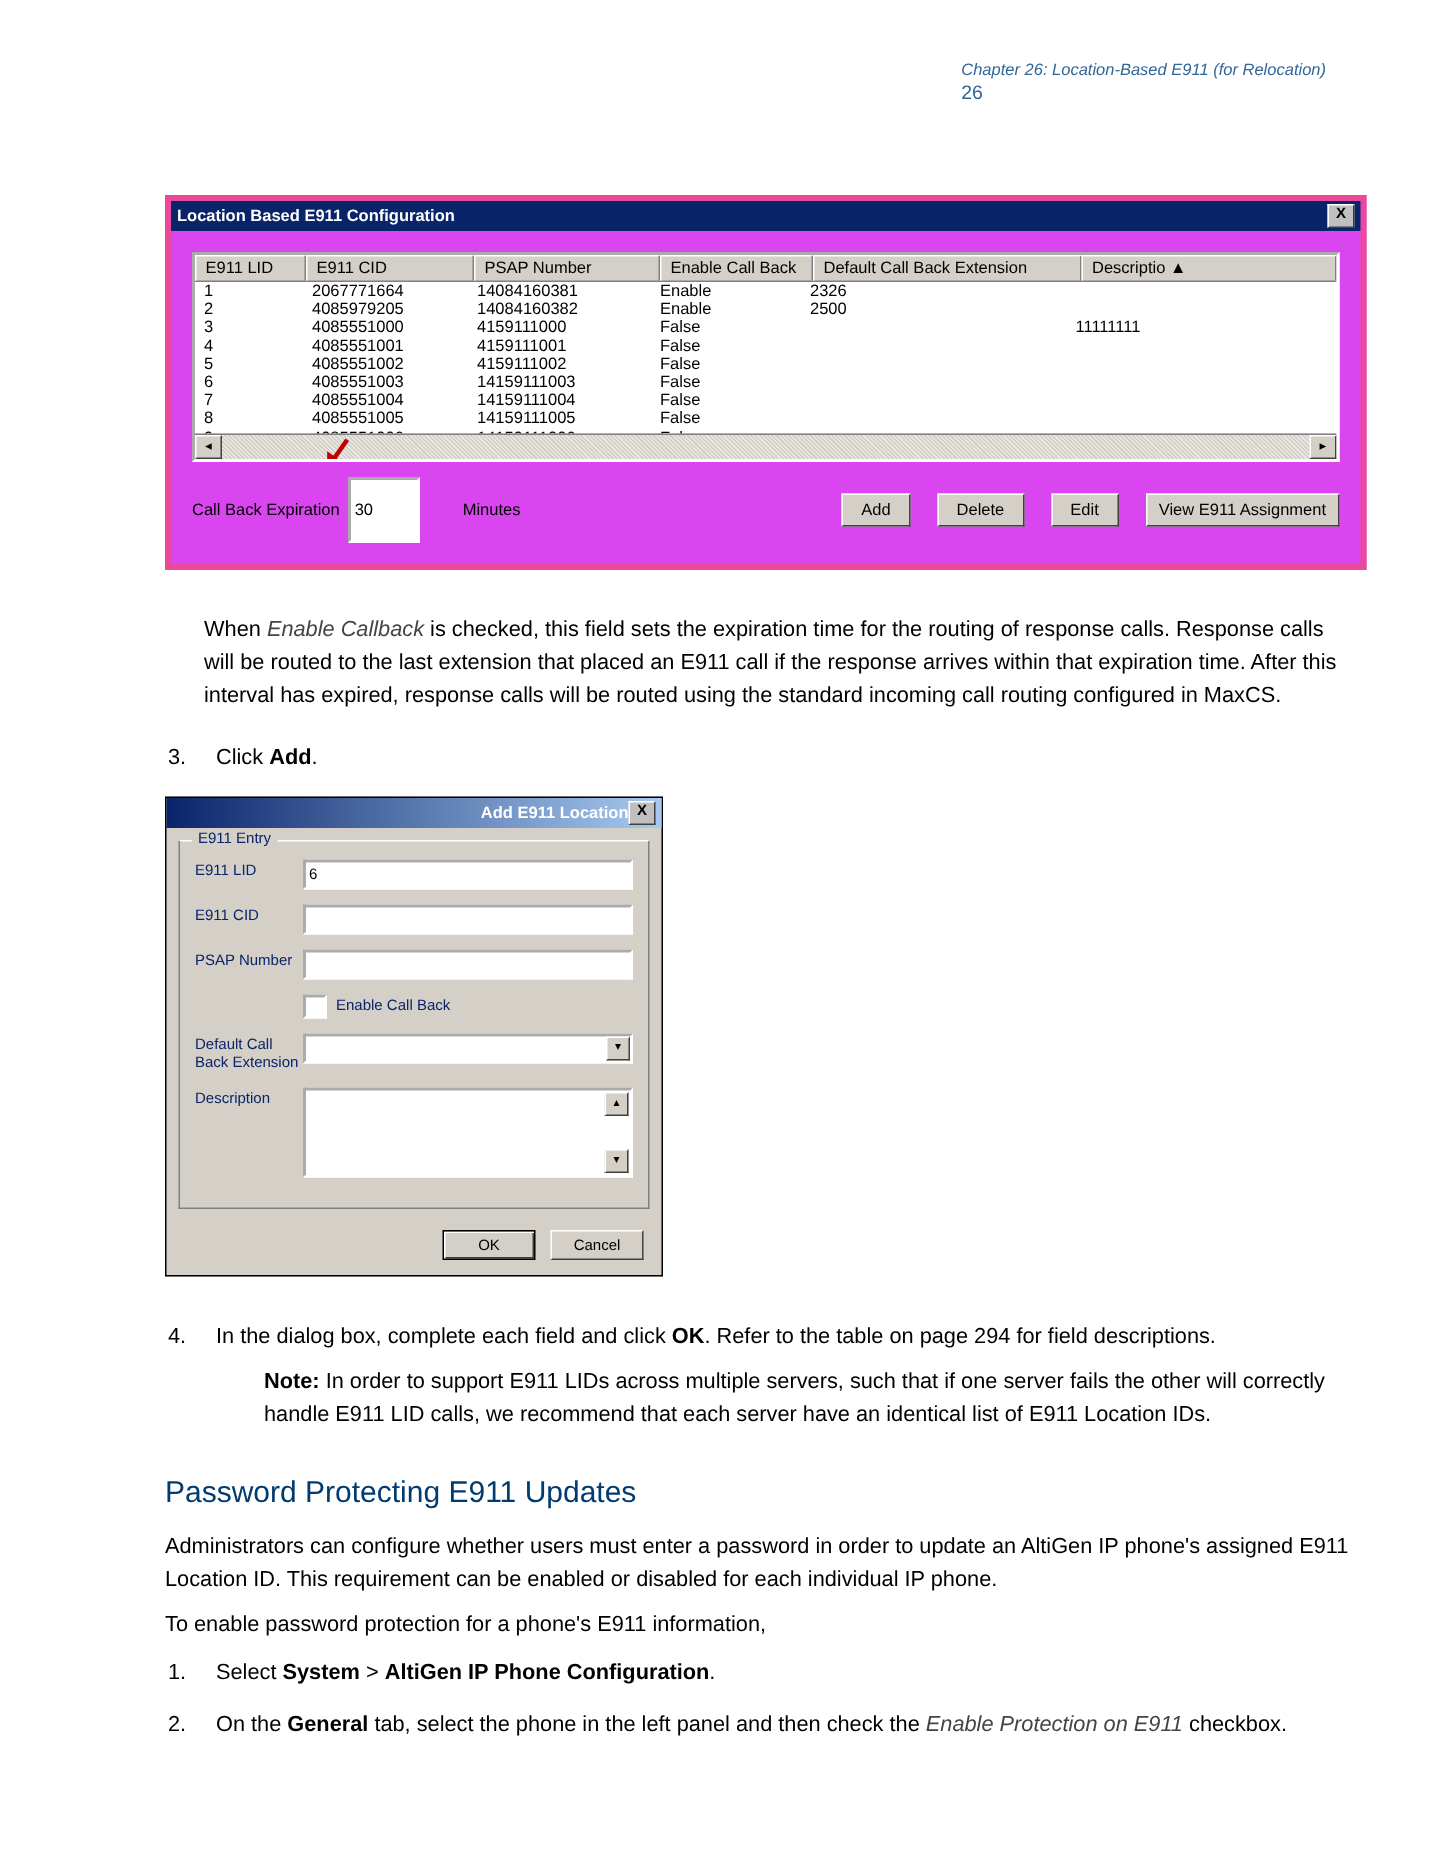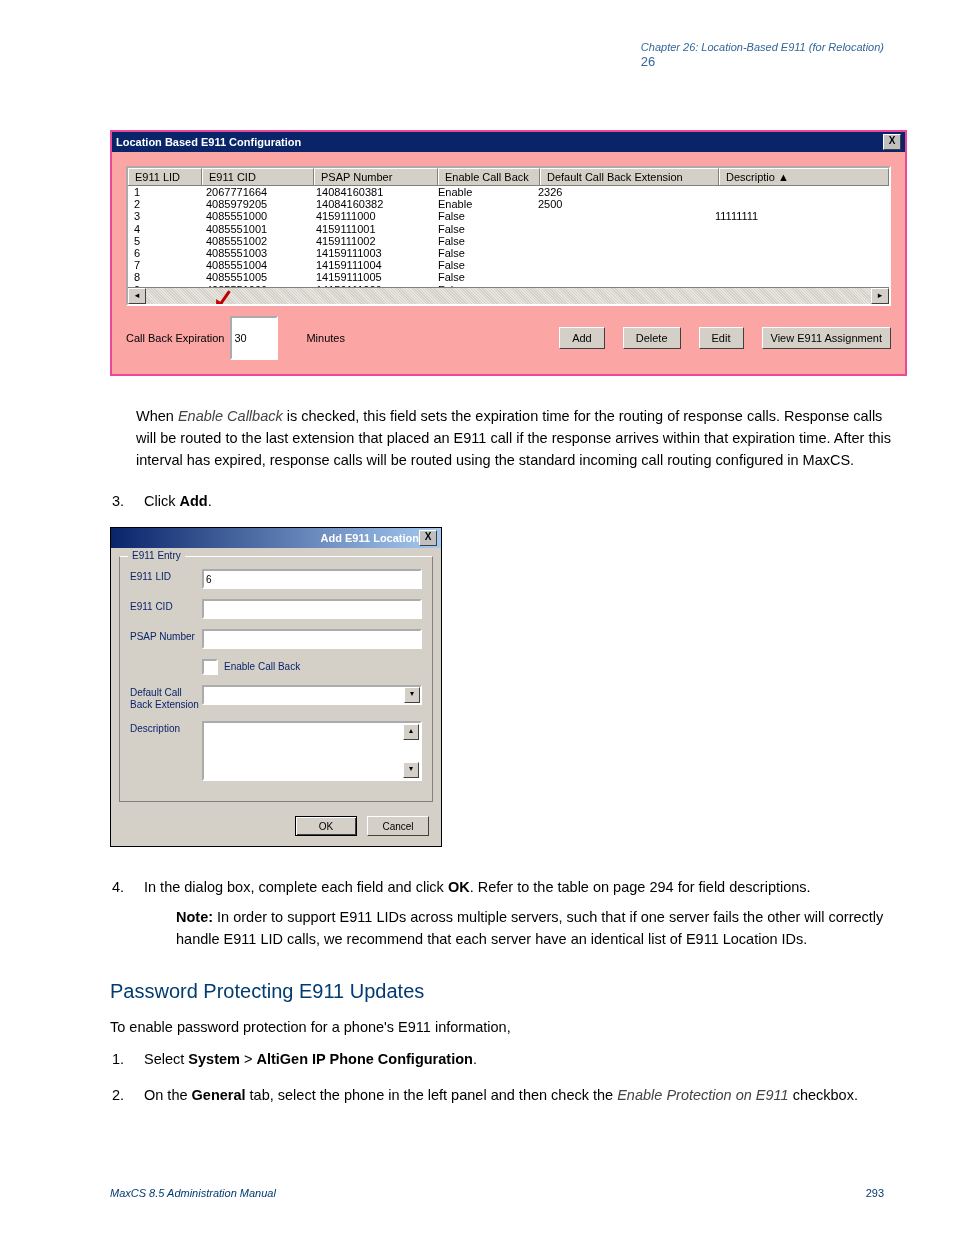--- a/index.html
+++ b/index.html
@@ -25,22 +25,22 @@
     color: #336699;
     text-align: left;
     line-height: 1.3;
   }
   .chapter-line { font-style: italic; }
   .chapter-num { font-size: 13px; }
   
   .win1 {
     width: 793px;
     margin: 90px 0 30px 50px;
-    border: 2px solid #ec4899;
-    background: #fca5a5;
+    border: 4px solid #ec4899;
+    background: #d946ef;
     font-family: Tahoma, Arial, sans-serif;
     font-size: 11px;
   }
   .titlebar {
     background: #0a246a;
     color: #fff;
     display: flex;
     align-items: center;
     justify-content: space-between;
     padding: 2px 4px;
@@ -471,20 +471,21 @@
     <span style="flex:1">
       <span>In the dialog box, complete each field and click </span><b>OK</b><span>. Refer to the table on page 294 for field descriptions.</span>
       <div class="sub">
         <b class="note-txt">Note:</b><span> In order to support E911 LIDs across multiple servers, such that if one server fails the other will correctly handle E911 LID calls, we recommend that each server have an identical list of E911 Location IDs.</span>
       </div>
     </span>
   </div>
 </div>
 
 <div class="h2">Password Protecting E911 Updates</div>
+<div class="para">Administrators can configure whether users must enter a password in order to update an AltiGen IP phone's assigned E911 Location ID. This requirement can be enabled or disabled for each individual IP phone.</div>
 <div class="para">To enable password protection for a phone's E911 information,</div>
 
 <div class="ol1">
   <div>
     <span class="num">1.</span>
     <span><span>Select </span><b>System</b><span> &gt; </span><b>AltiGen IP Phone Configuration</b><span>.</span></span>
   </div>
   <div>
     <span class="num">2.</span>
     <span><span>On the </span><b>General</b><span> tab, select the phone in the left panel and then check the </span><i class="gray-it">Enable Protection on E911</i><span> checkbox.</span></span>

